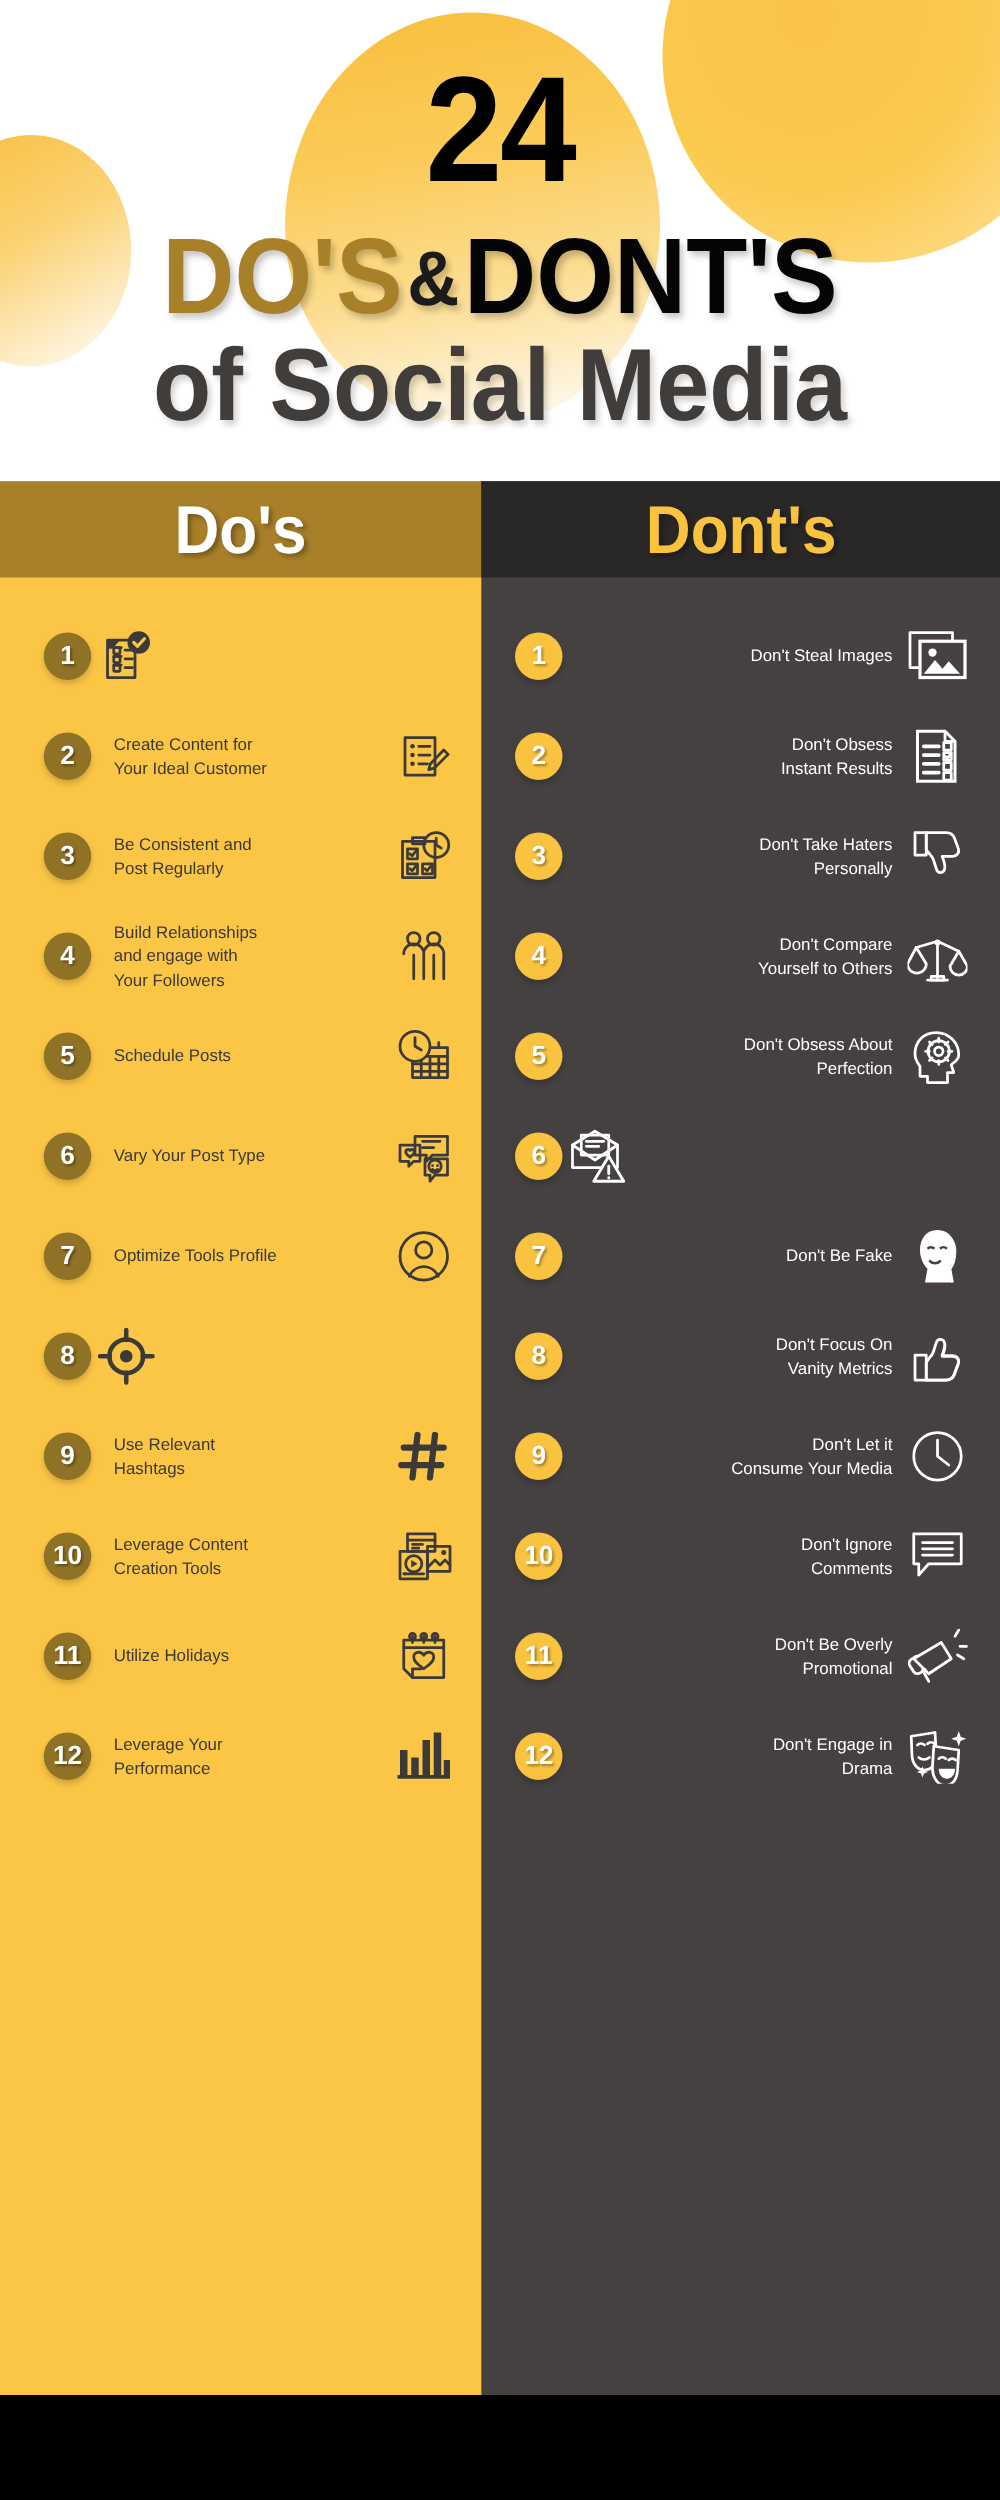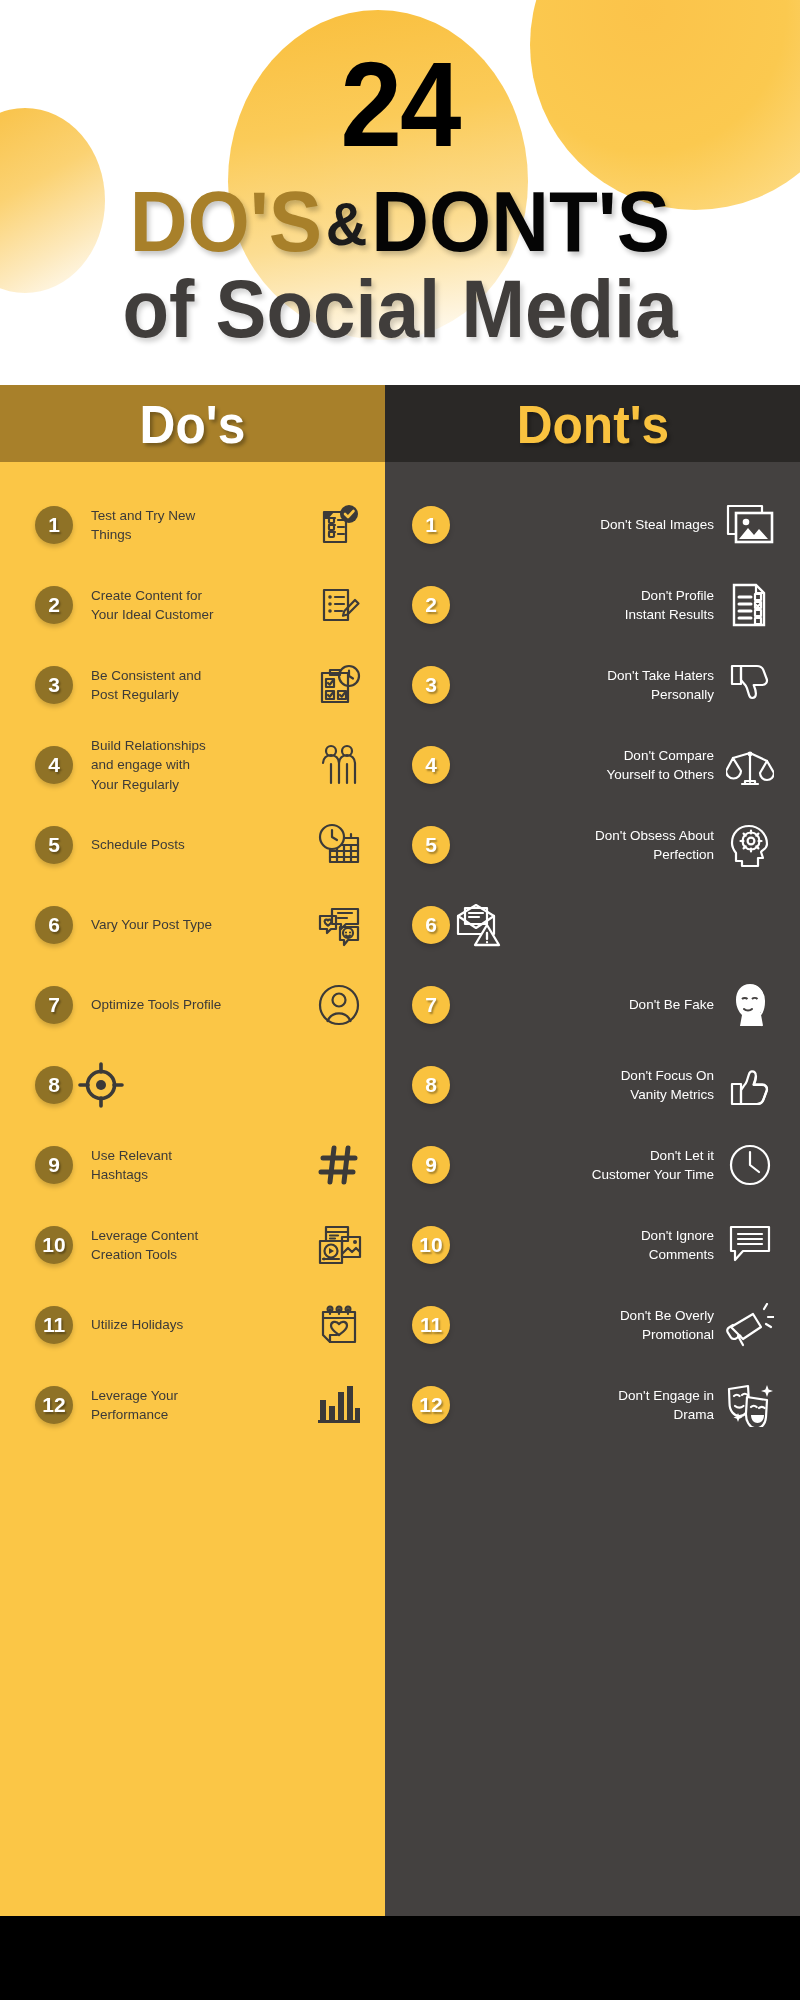--- a/index.html
+++ b/index.html
@@ -129,22 +129,20 @@
 
   <div class="columns">
 
     <div class="col col-left">
       <div class="col-head col-head-left">
         <span>Do's</span>
       </div>
       <div class="rows" id="left-rows">
           <div class="row row-left">
             <div class="badge badge-gold">1</div>
-            <div class="row-label">Test and Try New
-Things</div>
             <div class="row-icon">
               <svg width="42" height="46" viewBox="0 0 42 46">
                 <path fill="none" stroke="#3C3A38" stroke-width="2.2" stroke-linecap="round" stroke-linejoin="round" d="M6 10h22v30H6z"></path>
                 <path fill="none" stroke="#3C3A38" stroke-width="2.2" stroke-linecap="round" stroke-linejoin="round" d="M11 16h6M11 23h6M11 30h6"></path>
                 <rect fill="none" stroke="#3C3A38" stroke-width="2.2" stroke-linecap="round" stroke-linejoin="round" x="11" y="16" width="5" height="5" rx="1"></rect>
                 <rect fill="none" stroke="#3C3A38" stroke-width="2.2" stroke-linecap="round" stroke-linejoin="round" x="11" y="23" width="5" height="5" rx="1"></rect>
                 <rect fill="none" stroke="#3C3A38" stroke-width="2.2" stroke-linecap="round" stroke-linejoin="round" x="11" y="30" width="5" height="5" rx="1"></rect>
                 <path fill="none" stroke="#3C3A38" stroke-width="2.2" stroke-linecap="round" stroke-linejoin="round" d="M20 18h6M20 25h6M20 32h6"></path>
                 <path d="M6 10h10l-6 7H6z" fill="#3C3A38"></path>
                 <circle cx="31" cy="12" r="9" fill="#3C3A38"></circle>
@@ -183,21 +181,21 @@
                 <path fill="none" stroke="#3C3A38" stroke-width="2.2" stroke-linecap="round" stroke-linejoin="round" d="M23 33l1.7 1.7L27.6 31"></path>
                 <circle fill="none" stroke="#3C3A38" stroke-width="2.2" stroke-linecap="round" stroke-linejoin="round" cx="32" cy="14" r="10"></circle>
                 <path fill="none" stroke="#3C3A38" stroke-width="2.2" stroke-linecap="round" stroke-linejoin="round" d="M32 8.5V14l4 2.5"></path>
               </svg>
             </div>
           </div>
           <div class="row row-left">
             <div class="badge badge-gold">4</div>
             <div class="row-label">Build Relationships
 and engage with
-Your Regularly</div>
+Your Followers</div>
             <div class="row-icon">
               <svg width="44" height="46" viewBox="0 0 44 46">
                 <circle fill="none" stroke="#3C3A38" stroke-width="2.2" stroke-linecap="round" stroke-linejoin="round" cx="14" cy="9" r="5"></circle>
                 <circle fill="none" stroke="#3C3A38" stroke-width="2.2" stroke-linecap="round" stroke-linejoin="round" cx="30" cy="9" r="5"></circle>
                 <path fill="none" stroke="#3C3A38" stroke-width="2.2" stroke-linecap="round" stroke-linejoin="round" d="M6 21a8 8 0 0 1 16 0v20M22 21a8 8 0 0 1 16 0v20"></path>
                 <path fill="none" stroke="#3C3A38" stroke-width="2.2" stroke-linecap="round" stroke-linejoin="round" d="M14 22v19M30 22v19"></path>
               </svg>
             </div>
           </div>
           <div class="row row-left">
@@ -327,21 +325,21 @@
               <svg width="50" height="44" viewBox="0 0 50 44">
                 <path fill="none" stroke="#FFFFFF" stroke-width="2.2" stroke-linecap="round" stroke-linejoin="round" d="M3 3h34v28H3z"></path>
                 <rect x="11" y="10" width="36" height="29" fill="#444140" stroke="#FFFFFF" stroke-width="2.6"></rect>
                 <circle cx="21" cy="19" r="3.3" fill="#FFFFFF"></circle>
                 <path d="M14 36l9-11 6 7 5-6 9 10z" fill="#FFFFFF"></path>
               </svg>
             </div>
           </div>
           <div class="row row-right">
             <div class="badge badge-yellow">2</div>
-            <div class="row-label">Don't Profile
+            <div class="row-label">Don't Obsess
 Instant Results</div>
             <div class="row-icon">
               <svg width="44" height="46" viewBox="0 0 44 46">
                 <path fill="none" stroke="#FFFFFF" stroke-width="2.4" d="M6 3h22l8 8v32H6z"></path>
                 <path fill="none" stroke="#FFFFFF" stroke-width="2.2" d="M28 3v8h8"></path>
                 <path stroke="#FFFFFF" stroke-width="3" stroke-linecap="round" d="M11 15h12M11 22h12M11 29h12M11 36h12"></path>
                 <rect fill="none" stroke="#FFFFFF" stroke-width="2.2" stroke-linecap="round" stroke-linejoin="round" x="27" y="12" width="6" height="6"></rect>
                 <rect fill="none" stroke="#FFFFFF" stroke-width="2.2" stroke-linecap="round" stroke-linejoin="round" x="27" y="20" width="6" height="6"></rect>
                 <path fill="none" stroke="#FFFFFF" stroke-width="2.2" stroke-linecap="round" stroke-linejoin="round" d="M28.2 23l1.6 1.6 2.5-3"></path>
                 <rect fill="none" stroke="#FFFFFF" stroke-width="2.2" stroke-linecap="round" stroke-linejoin="round" x="27" y="28" width="6" height="6"></rect>
@@ -423,21 +421,21 @@
               <svg width="44" height="46" viewBox="0 0 44 46">
                 <path fill="none" stroke="#FFFFFF" stroke-width="2.2" stroke-linecap="round" stroke-linejoin="round" d="M4 22h9v20H4z"></path>
                 <path fill="none" stroke="#FFFFFF" stroke-width="2.2" stroke-linecap="round" stroke-linejoin="round" d="M13 22h16c3 0 5.5-1.7 6.5-4.4l3.2-8.6c1.1-3-1.1-6-4.4-6h-8.6C27 0 28 -3 28 -5.6" transform="translate(0,20)"></path>
                 <path fill="none" stroke="#FFFFFF" stroke-width="2.2" stroke-linecap="round" stroke-linejoin="round" d="M13 42h16c3.3 0 5.5-2 6.4-4.6l3.3-9c1-3-1.2-6-4.5-6h-8.6c1.2-3 2.2-6 2.2-8.6 0-3-1.7-4.4-3.8-4.4-1.6 0-2.5 1.2-3 2.8l-2.2 7c-.6 1.8-1.6 3.4-2.9 4.6L13 28z"></path>
               </svg>
             </div>
           </div>
           <div class="row row-right">
             <div class="badge badge-yellow">9</div>
             <div class="row-label">Don't Let it
-Customer Your Time</div>
+Consume Your Media</div>
             <div class="row-icon">
               <svg width="46" height="46" viewBox="0 0 46 46">
                 <circle fill="none" stroke="#FFFFFF" stroke-width="2.2" stroke-linecap="round" stroke-linejoin="round" cx="23" cy="23" r="19"></circle>
                 <path fill="none" stroke="#FFFFFF" stroke-width="2.2" stroke-linecap="round" stroke-linejoin="round" d="M23 10v13l9 7"></path>
               </svg>
             </div>
           </div>
           <div class="row row-right">
             <div class="badge badge-yellow">10</div>
             <div class="row-label">Don't Ignore

